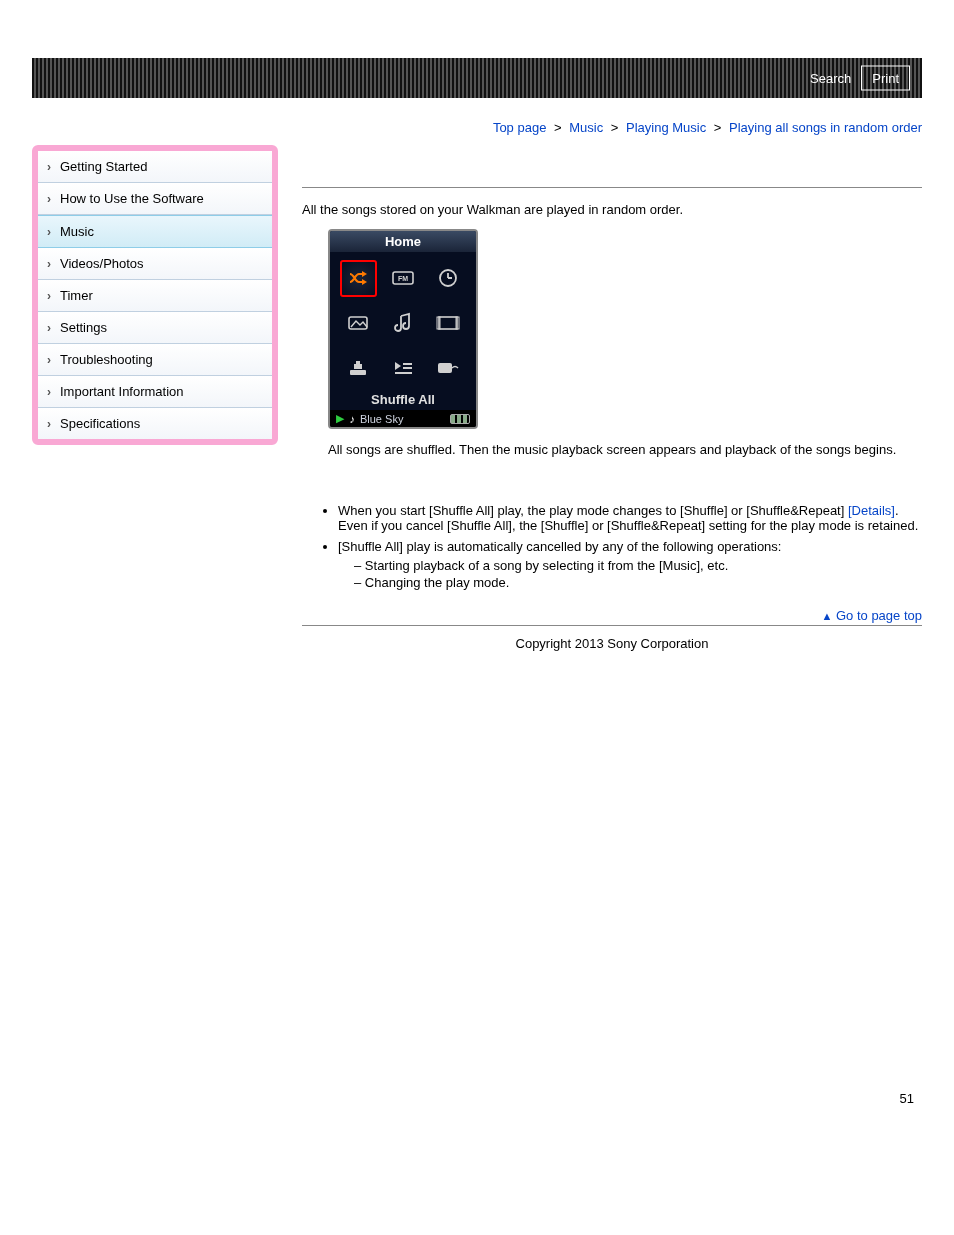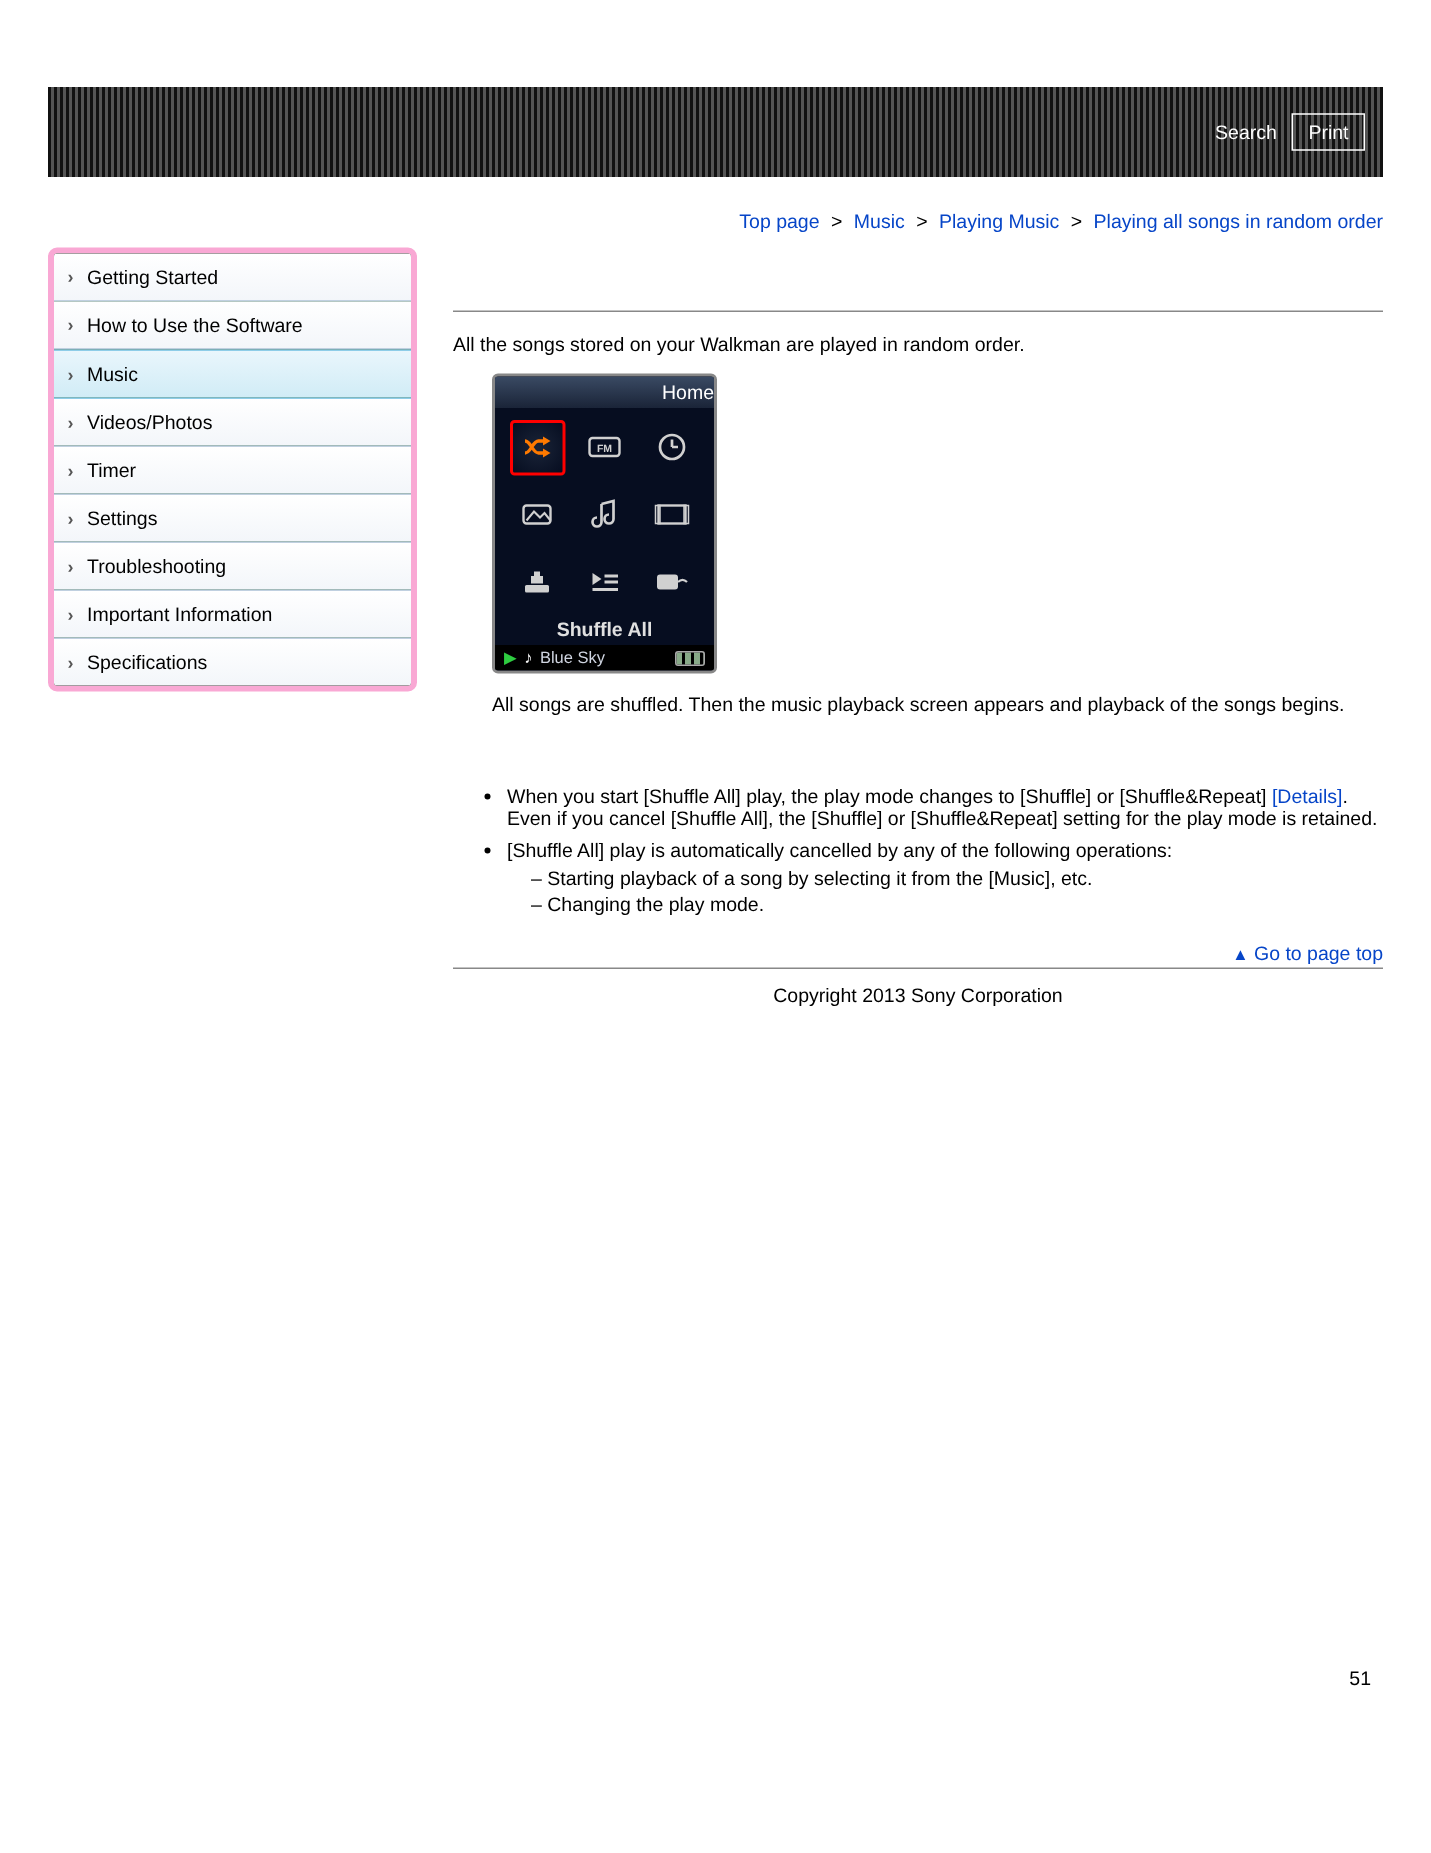--- a/index.html
+++ b/index.html
@@ -7,21 +7,21 @@
     margin: 0;
     padding: 0;
     font-family: Arial, Helvetica, sans-serif;
     font-size: 13px;
     color: #000;
     background: #fff;
     width: 954px;
   }
   .top-pad { height: 58px; }
   .header-bar {
-    height: 60px;
+    height: 40px;
     background: repeating-linear-gradient(90deg, #111 0, #111 2px, #555 2px, #555 4px);
     position: relative;
     margin: 0 32px;
     padding-left: 10px;
   }
   .header-controls {
     position: absolute;
     right: 12px;
     top: 50%;
     transform: translateY(-50%);
@@ -42,24 +42,24 @@
   .breadcrumb {
     text-align: right;
     padding: 22px 0 10px;
     font-size: 13px;
   }
   .breadcrumb a { color: #0645c8; text-decoration: none; cursor: pointer; }
   .breadcrumb .sep { color: #000; padding: 0 4px; }
   .columns { display: flex; gap: 24px; align-items: flex-start; }
   .sidebar { width: 246px; flex: 0 0 246px; }
   .nav {
-    border: 4px solid #f9a8d4;
+    border: 6px solid #f9a8d4;
     border-radius: 6px;
     overflow: hidden;
-    background: #14532d;
+    background: #86efac;
   }
   .nav-item {
     border-bottom: 1px solid #c0d0e0;
     padding: 8px 10px 8px 22px;
     position: relative;
     font-size: 13px;
     cursor: pointer;
     background: linear-gradient(#ffffff, #f3f6fa);
   }
   .nav-item:last-child { border-bottom: none; }
@@ -103,22 +103,22 @@
     background: #060d20;
     margin-left: 26px;
     margin-bottom: 12px;
     color: #fff;
     display: flex;
     flex-direction: column;
     overflow: hidden;
   }
   .dev-title {
     background: linear-gradient(#3a4a63,#1a2438);
-    text-align: right;
-    font-weight: normal;
+    text-align: center;
+    font-weight: bold;
     padding: 3px 0;
     font-size: 13px;
   }
   .icon-grid {
     flex: 1;
     display: grid;
     grid-template-columns: repeat(3,1fr);
     grid-template-rows: repeat(3,1fr);
     gap: 8px;
     padding: 8px 10px 4px;

